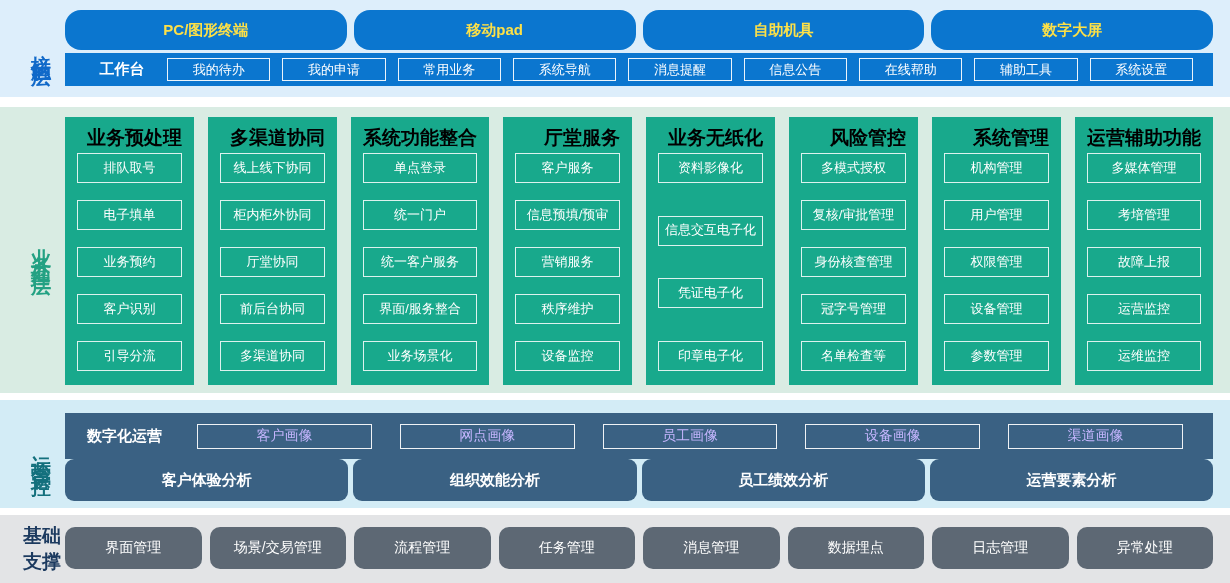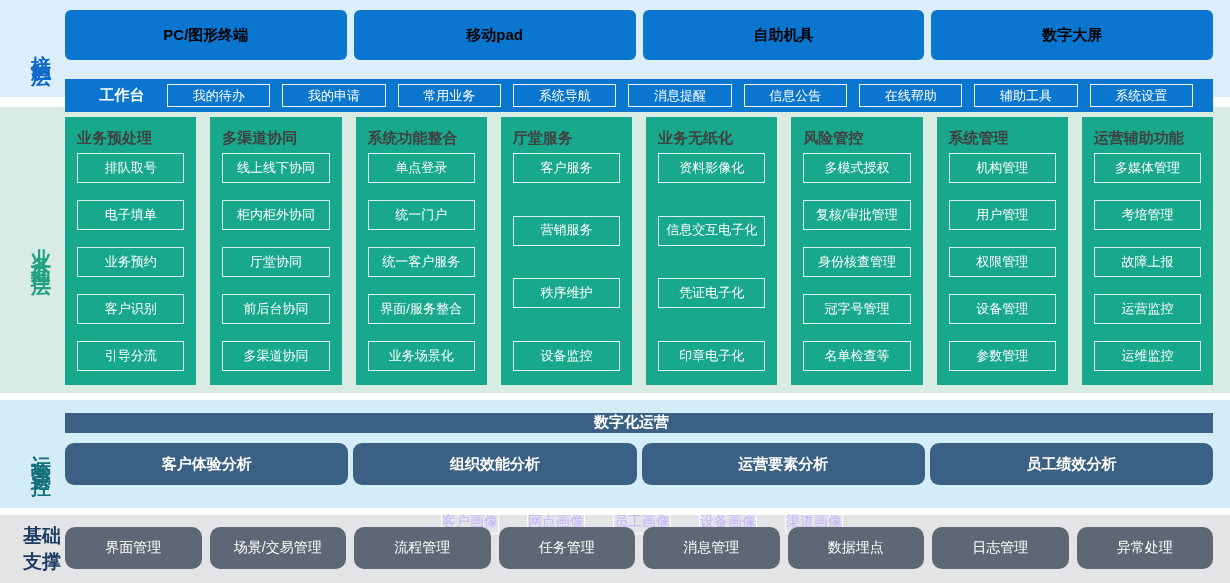--- a/index.html
+++ b/index.html
@@ -26,69 +26,69 @@
   .contact-label   { color:#1069c9; }
   .business-label  { color:#23a183; }
   .operations-label{ color:#13707d; }
   .foundation-label{ color:#1c3a5f; font-size:19px; width:42px; line-height:1.35; text-align:center; font-weight:bold; }
 
   .content { flex:1 1 auto; padding-right:17px; }
 
   
   .channel-row { display:flex; gap:7px; margin-top:10px; }
   .channel-box {
-    flex:1; height:50px; background:#0b76cf; border-radius:6px;
-    color:#000000; font-weight:bold; font-size:15px;
+    flex:1; height:40px; background:#0b76cf; border-radius:16px;
+    color:#fde047; font-weight:bold; font-size:15px;
     display:flex; align-items:center; justify-content:center;
   }
   .workbench-bar {
-    margin-top:19px; height:33px; background:#0b76cf;
+    margin-top:3px; height:33px; background:#0b76cf;
     display:flex; align-items:center; padding:0 14px 0 18px;
   }
   .workbench-label { color:#fff; font-weight:bold; font-size:15px; width:78px; text-align:center; flex:0 0 78px; }
   .outline-btn {
     flex:1; height:23px; margin:0 6px;
     border:1px solid rgba(255,255,255,0.92); background:transparent;
     color:#fff; font-size:13px;
     display:flex; align-items:center; justify-content:center;
     white-space:nowrap;
   }
 
   
   .panel-row { display:flex; gap:14px; margin-top:10px; height:268px; }
   .panel {
     flex:1; background:#18a98c;
     display:flex; flex-direction:column;
     padding:6px 12px 14px;
   }
   .panel-title {
-    color:#404040; font-weight:bold; font-size:15px; text-align:left;
+    color:#000000; font-weight:bold; font-size:19px; text-align:right;
     height:30px; line-height:30px; white-space:nowrap;
   }
   .panel-items { flex:1; display:flex; flex-direction:column; justify-content:space-between; }
   .panel-item {
     min-height:30px; border:1px solid rgba(255,255,255,0.85);
     color:#fff; font-size:13px; line-height:1.15;
     display:flex; align-items:center; justify-content:center; text-align:center;
     padding:1px 2px;
   }
 
   
   .digital-bar {
-    margin-top:13px; height:20px; background:#3a6183;
-    display:flex; align-items:center; padding:0 16px 0 22px;flex-direction:column;
+    margin-top:13px; height:46px; background:#3a6183;
+    display:flex; align-items:center; padding:0 16px 0 22px;
   }
   .digital-label { color:#fff; font-weight:bold; font-size:15px; width:96px; flex:0 0 96px; }
   .digital-btn {
     flex:1; height:25px; margin:0 14px;
     border:1px solid rgba(255,255,255,0.92);
     color:#c4b5fd; font-size:14px;
     display:flex; align-items:center; justify-content:center; white-space:nowrap;
   }
-  .analysis-row { display:flex; gap:5px; margin-top:10px; }
+  .analysis-row { display:flex; gap:5px; }
   .analysis-box {
     flex:1; height:42px; background:#3a6183; border-radius:9px;
     color:#fff; font-weight:bold; font-size:15px;
     display:flex; align-items:center; justify-content:center;
   }
 
   
   .foundation-row { display:flex; gap:8px; margin-top:12px; }
   .foundation-box {
     flex:1; height:42px; background:#5d6874; border-radius:10px;
@@ -196,20 +196,21 @@
               <div class="panel-item">业务场景化</div>
             </div>
         </div>
 
         <div class="panel">
           <div class="panel-title">厅堂服务</div>
           <div class="panel-items">
 
               <div class="panel-item">客户服务</div>
 
+              <div class="panel-item">信息预填/预审</div>
 
               <div class="panel-item">营销服务</div>
 
               <div class="panel-item">秩序维护</div>
 
               <div class="panel-item">设备监控</div>
             </div>
         </div>
 
         <div class="panel">
@@ -299,23 +300,23 @@
 
           <div class="digital-btn">渠道画像</div>
         </div>
     </div>
     <div class="analysis-row">
 
         <div class="analysis-box">客户体验分析</div>
 
         <div class="analysis-box">组织效能分析</div>
 
+        <div class="analysis-box">员工绩效分析</div>
+
         <div class="analysis-box">运营要素分析</div>
-
-        <div class="analysis-box">员工绩效分析</div>
       </div>
   </div>
 </div>
 
 <div class="gap3"></div>
 
 <div class="band band-foundation">
   <div class="side">
     <div class="foundation-label">基础支撑</div>
   </div>

